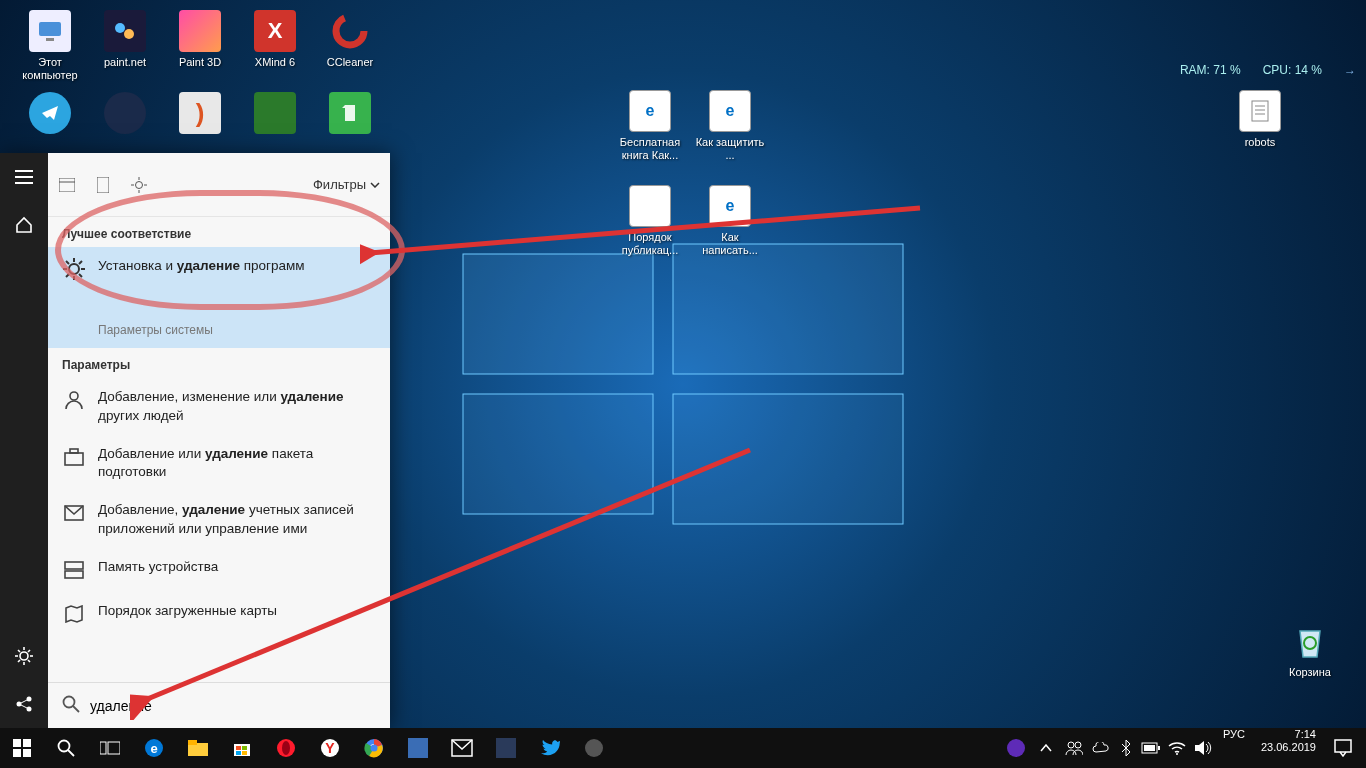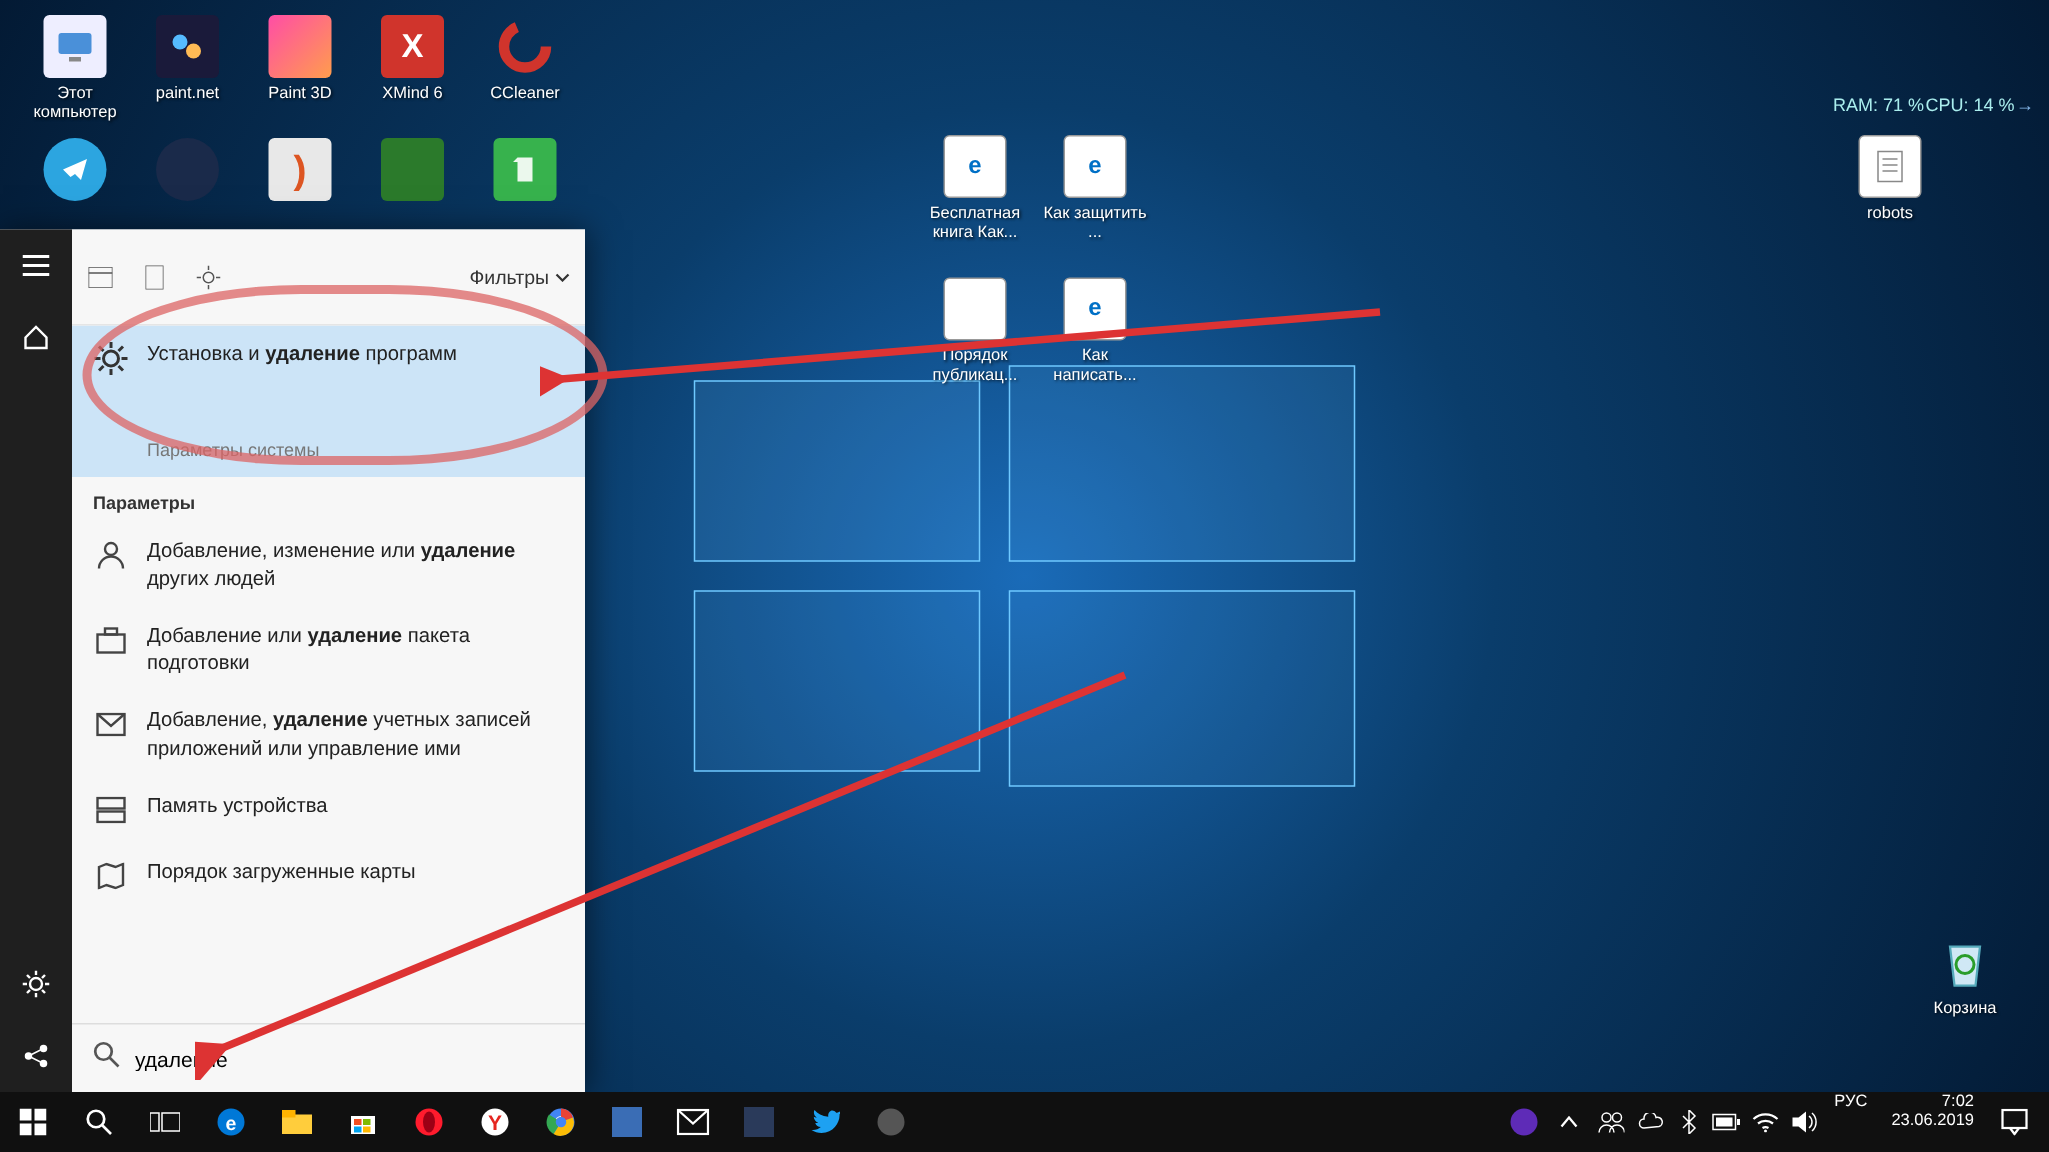--- a/index.html
+++ b/index.html
@@ -8,21 +8,21 @@
 
 .wallpaper-win { position: absolute; left: 50%; top: 50%; transform: translate(-50%, -50%); }
 .wallpaper-win svg { display:block; }
 
 
 .desk-icon { position: absolute; width: 70px; text-align: center; color: #fff; font-size: 11px; cursor: pointer; }
 .desk-icon .ic { width: 42px; height: 42px; margin: 0 auto 4px; display:flex; align-items:center; justify-content:center; border-radius:4px; }
 .desk-icon .lbl { text-shadow: 1px 1px 2px rgba(0,0,0,0.8); line-height: 1.2; word-wrap: break-word; }
 
 
-.sys-widget { position: absolute; top: 63px; right: 10px; color: #aee; font-size: 12px; display:flex; align-items:center; gap:1px; }
+.sys-widget { position: absolute; top: 63px; right: 10px; color: #aee; font-size: 12px; display:flex; align-items:center; gap:22px; }
 
 
 .taskbar { position: absolute; bottom: 0; left: 0; right: 0; height: 40px; background: #101010; display: flex; align-items: center; color: #fff; }
 .tb-btn { width: 44px; height: 40px; display:flex; align-items:center; justify-content:center; cursor:pointer; }
 .tb-btn svg { display:block; }
 .tb-spacer { flex: 1; }
 .tray { display:flex; align-items:flex-start; gap:2px; padding: 0 6px; font-size: 11px; }
 .tray .txt { font-size: 11px; }
 .clock { text-align: right; font-size: 11px; line-height: 1.2; padding: 0 8px; }
 
@@ -245,20 +245,21 @@
           </svg>
         </span>
       <span class="filters">
           <span>Фильтры</span>
           <svg width="10" height="6">
             <path d="M1 1 L5 5 L9 1" fill="none" stroke="#333" stroke-width="1.5"></path>
           </svg>
         </span>
     </div>
     <div class="sp-body">
+      <div class="sec-title">Лучшее соответствие</div>
       <div class="result selected">
         <div class="ricon">
             <svg width="24" height="24">
               <circle cx="12" cy="12" r="5" fill="none" stroke="#333" stroke-width="2"></circle>
               <g stroke="#333" stroke-width="2">
                 <line x1="12" y1="1" x2="12" y2="5"></line>
                 <line x1="12" y1="19" x2="12" y2="23"></line>
                 <line x1="1" y1="12" x2="5" y2="12"></line>
                 <line x1="19" y1="12" x2="23" y2="12"></line>
                 <line x1="4" y1="4" x2="7" y2="7"></line>
@@ -488,21 +489,21 @@
         </svg>
       </div>
     <div class="tb-btn" style="width:24px">
         <svg width="18" height="16">
           <path d="M1 5h4l5-4v14l-5-4H1z" fill="#fff"></path>
           <path d="M12 4a5 5 0 0 1 0 8M14 2a8 8 0 0 1 0 12" fill="none" stroke="#fff"></path>
         </svg>
       </div>
     <span class="txt" style="padding:0 6px">РУС</span>
     <div class="clock">
-        <div>7:02</div>
+        <div>7:14</div>
         <div>23.06.2019</div>
       </div>
     <div class="tb-btn" style="width:34px">
         <svg width="18" height="18">
           <rect x="1" y="1" width="16" height="12" fill="none" stroke="#fff" stroke-width="1.5"></rect>
           <path d="M6 13 L9 17 L12 13" fill="none" stroke="#fff" stroke-width="1.5"></path>
         </svg>
       </div>
   </div>
 </div>

